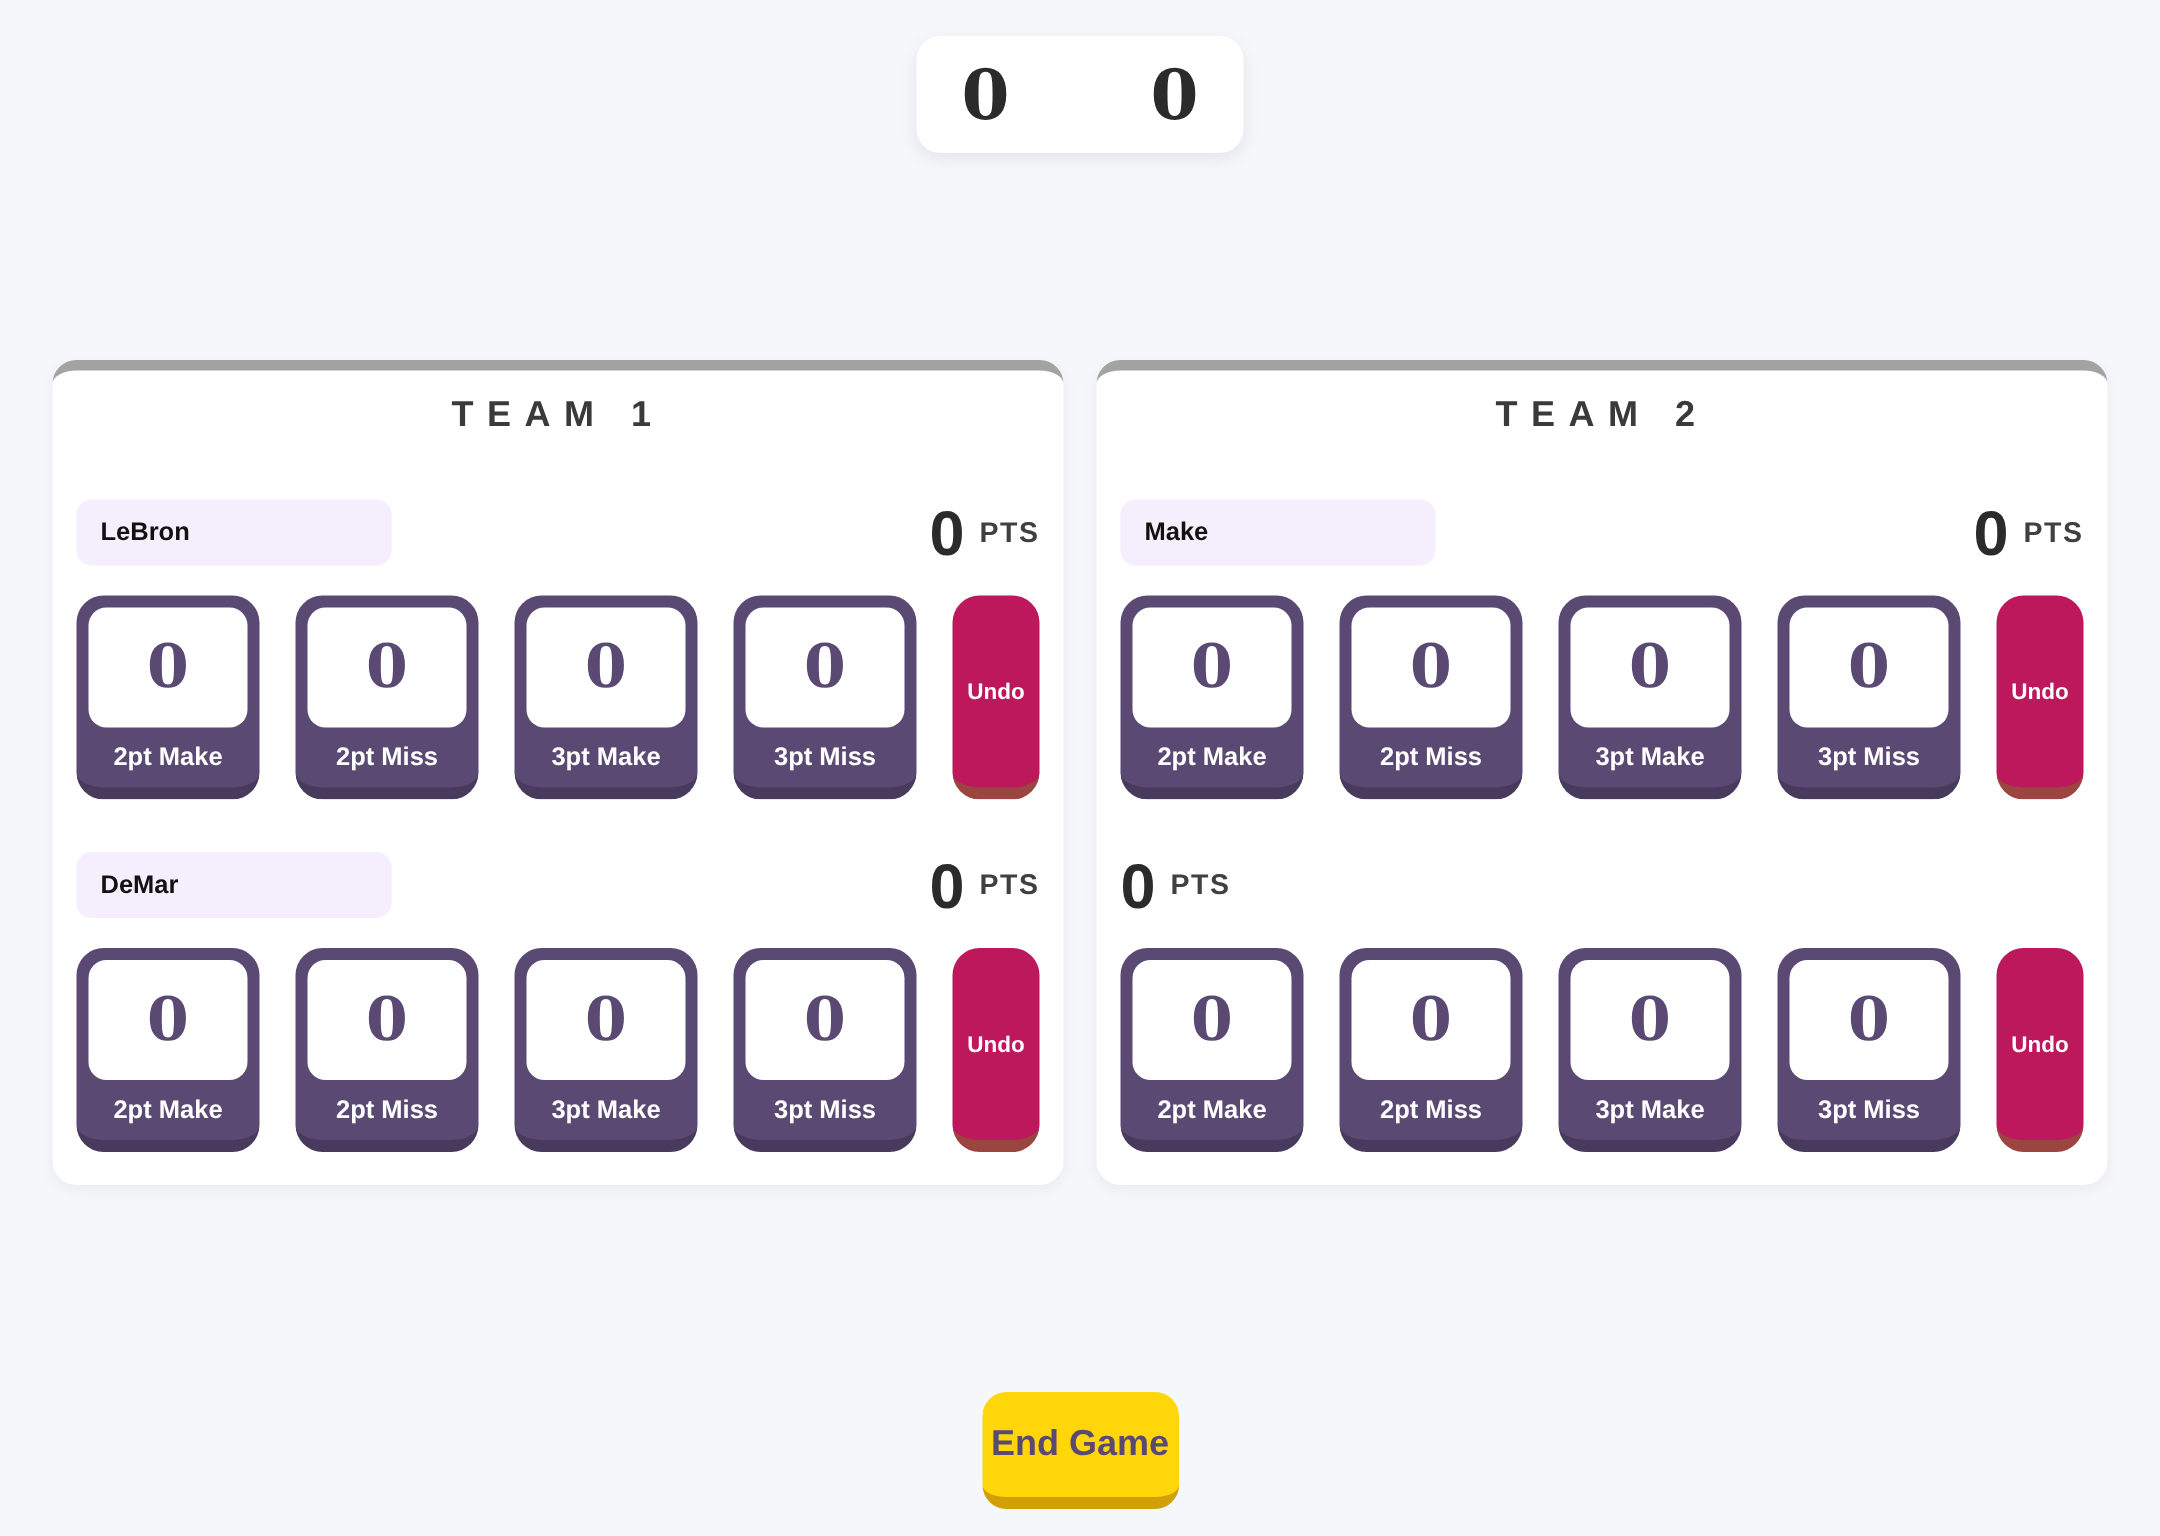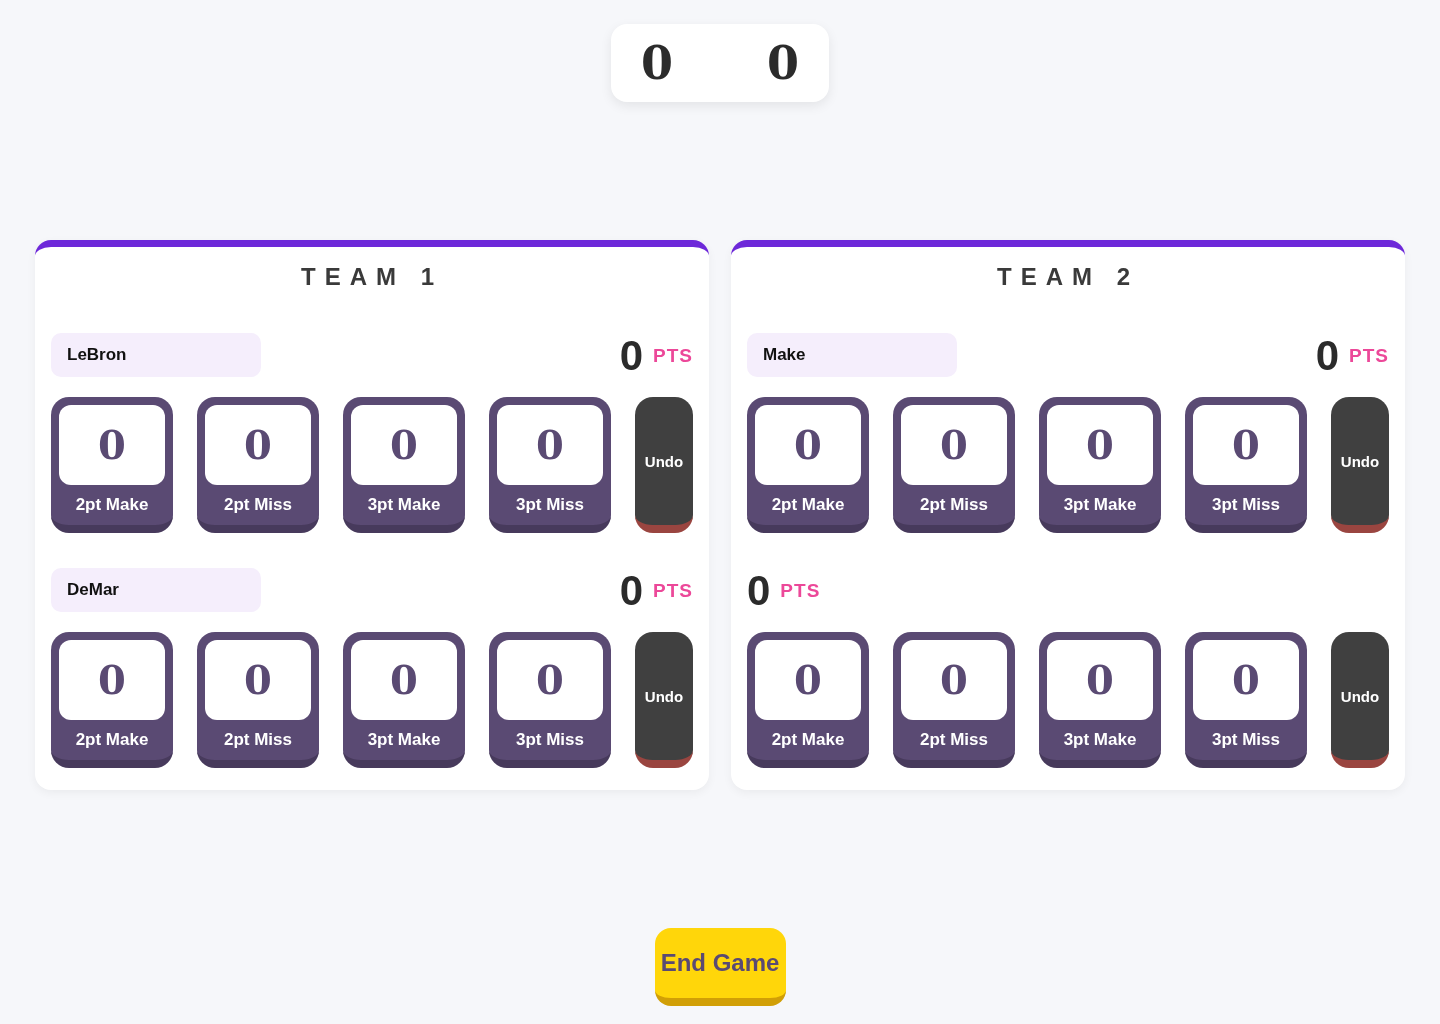--- a/index.html
+++ b/index.html
@@ -30,21 +30,21 @@
 
   
   .panels {
     display: flex; justify-content: center; gap: 22px;
     margin-top: 138px;
   }
   .panel {
     width: 674px;
     background: #ffffff;
     border-radius: 16px;
-    border-top: 7px solid #6d28d9;
+    border-top: 7px solid #a3a3a3;
     box-shadow: 0 3px 10px rgba(0,0,0,0.05);
     padding: 16px 16px 22px;
   }
   .team-title {
     text-align: center;
     font-size: 24px;
     font-weight: bold;
     letter-spacing: 9px;
     color: #3a3a3a;
     margin-bottom: 42px;
@@ -62,21 +62,21 @@
     display: flex; align-items: center;
     padding-left: 16px;
     font-weight: bold; font-size: 17px;
     color: #111111;
   }
   .pts { display: flex; align-items: center; gap: 10px; }
   .pts .num {
     font-size: 42px; font-weight: bold; color: #2b2b2b; line-height: 1;
   }
   .pts .label {
-    font-size: 19px; font-weight: bold; color: #ec4899; letter-spacing: 1px;
+    font-size: 19px; font-weight: bold; color: #404040; letter-spacing: 1px;
   }
 
   .stat-row {
     display: flex; gap: 24px;
     margin-bottom: 35px;
   }
   .stat-row.last { margin-bottom: 0; }
 
   .stat-btn {
     width: 122px; height: 136px;
@@ -107,21 +107,21 @@
     color: #ffffff;
     font-family: "Liberation Sans", sans-serif;
     font-weight: bold;
     font-size: 17px;
     white-space: nowrap;
   }
 
   .undo-btn {
     margin-left: auto;
     width: 58px; height: 136px;
-    background: #404040;
+    background: #be185d;
     border: 0;
     border-bottom: 8px solid #9a4540;
     border-radius: 18px;
     color: #ffffff;
     font-family: "Liberation Sans", sans-serif;
     font-weight: bold;
     font-size: 15px;
     cursor: pointer;
   }
 

